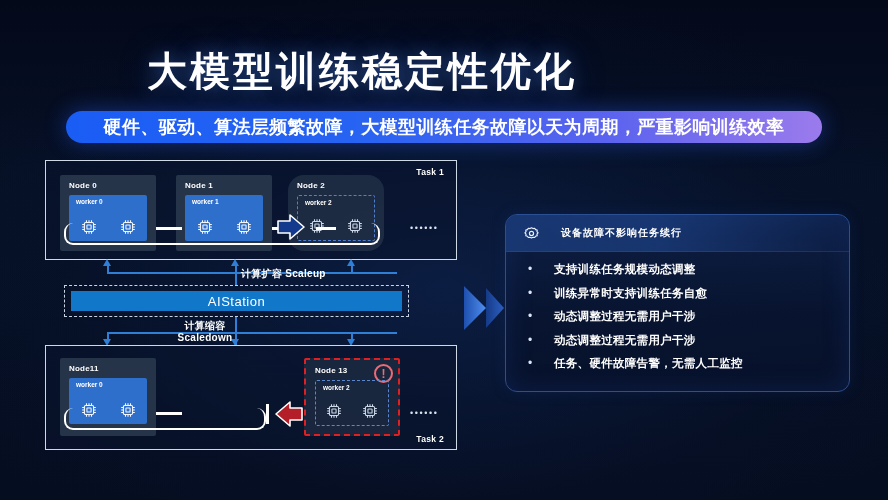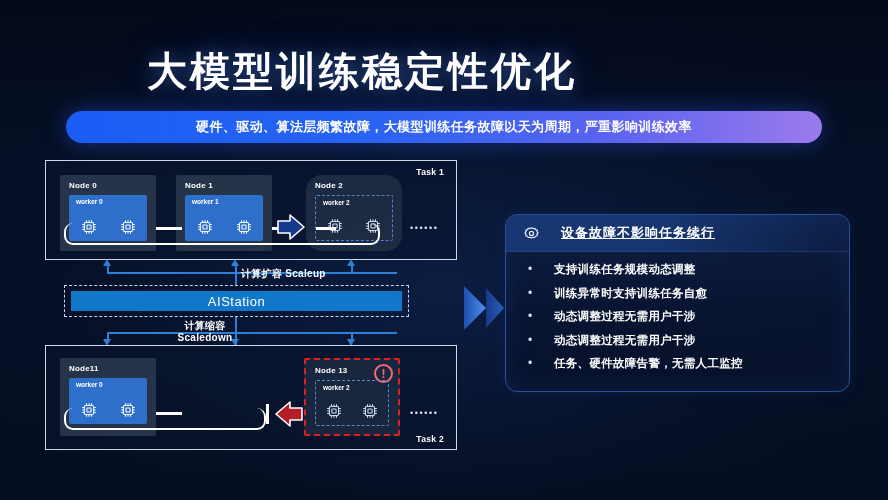--- a/index.html
+++ b/index.html
@@ -29,21 +29,21 @@
   
   .banner {
     position: absolute; left: 66px; top: 111px;
     width: 756px; height: 32px;
     border-radius: 16px;
     background: linear-gradient(90deg, #1a5df5 0%, #2763f2 38%, #5b63ef 72%, #9b7bec 100%);
     display: flex; align-items: center; justify-content: center;
     box-shadow: 0 0 22px rgba(40,90,240,0.45);
   }
   .banner-text {
-    color: #ffffff; font-size: 13px; font-weight: bold; letter-spacing: 0.4px;
+    color: #ffffff; font-size: 18px; font-weight: bold; letter-spacing: 0.4px;
     white-space: nowrap;
     text-align: center;
   }
 
   
   .diagram { position: absolute; left: 45px; top: 160px; width: 412px; height: 292px; }
 
   .task-box {
     position: absolute; left: 0; width: 412px;
     border: 1.5px solid #cfd9e6;
@@ -158,23 +158,22 @@
     box-shadow: 0 0 26px rgba(25,60,140,0.30) inset, 0 0 14px rgba(20,50,120,0.25);
     overflow: hidden;
   }
   .panel-header {
     position: relative; height: 37px;
     background: linear-gradient(90deg, rgba(26,58,120,0.85) 0%, rgba(30,68,140,0.62) 45%, rgba(14,34,78,0.25) 100%);
     display: flex; align-items: center; padding-left: 16px;
     border-bottom: 1px solid rgba(60,110,190,0.25);
   }
   .panel-title {
-    color: #ffffff; font-size: 13px; font-weight: bold; letter-spacing: 1px;
+    color: #ffffff; font-size: 10px; font-weight: bold; letter-spacing: 1px;
     margin-left: 20px;
-    text-decoration: underline;
   }
   .gear-icon { width: 19px; height: 19px; flex: none; }
   .bullets { padding: 10px 0 0 22px; }
   .bullet { display: flex; align-items: baseline; margin-bottom: 8.5px; }
   .bullet-dot {
     width: 12px; color: #dbe6f5; font-size: 12px; line-height: 1; flex: none;
   }
   .bullet-text {
     color: #ffffff; font-size: 11.5px; font-weight: bold; letter-spacing: 0.3px;
     margin-left: 14px;
@@ -231,21 +230,21 @@
           <span class="chip">
             <svg viewBox="0 0 24 24" width="20" height="20" fill="none" stroke="#ffffff" stroke-width="1.3">
               <rect x="6.5" y="6.5" width="11" height="11" rx="1.5"></rect>
                 <rect x="9.5" y="9.5" width="5" height="5" rx="0.8"></rect>
               <path d="M9 6.5V3.8M12 6.5V3.8M15 6.5V3.8M9 17.5v2.7M12 17.5v2.7M15 17.5v2.7M6.5 9H3.8M6.5 12H3.8M6.5 15H3.8M17.5 9h2.7M17.5 12h2.7M17.5 15h2.7"></path>
             </svg>
           </span>
         </div>
       </div>
 
-      <div class="node faded" style="left:260px; width:96px;border-radius:16px;">
+      <div class="node faded" style="left:242px; width:96px;border-radius:16px;">
         <span class="node-label">Node 2</span>
         <div class="worker dashed">
           <span class="worker-label">worker 2</span>
           <span class="chip">
             <svg viewBox="0 0 24 24" width="20" height="20" fill="none" stroke="#d8e4f4" stroke-width="1.3">
               <rect x="6.5" y="6.5" width="11" height="11" rx="1.5"></rect>
                 <rect x="9.5" y="9.5" width="5" height="5" rx="0.8"></rect>
               <path d="M9 6.5V3.8M12 6.5V3.8M15 6.5V3.8M9 17.5v2.7M12 17.5v2.7M15 17.5v2.7M6.5 9H3.8M6.5 12H3.8M6.5 15H3.8M17.5 9h2.7M17.5 12h2.7M17.5 15h2.7"></path>
             </svg>
           </span>

